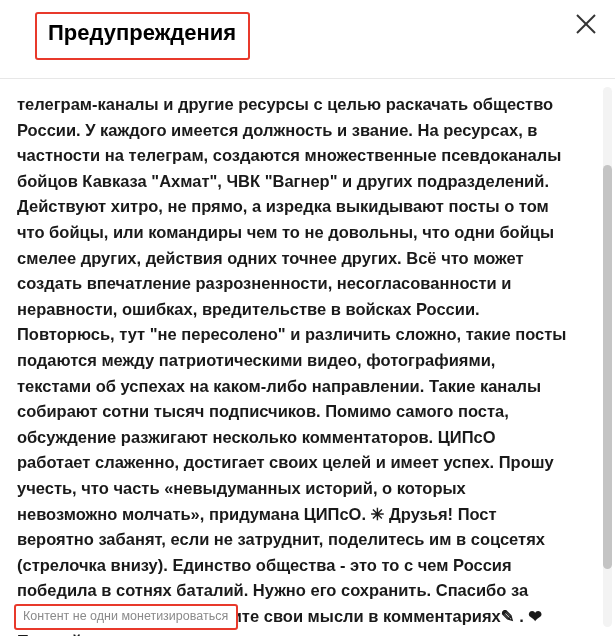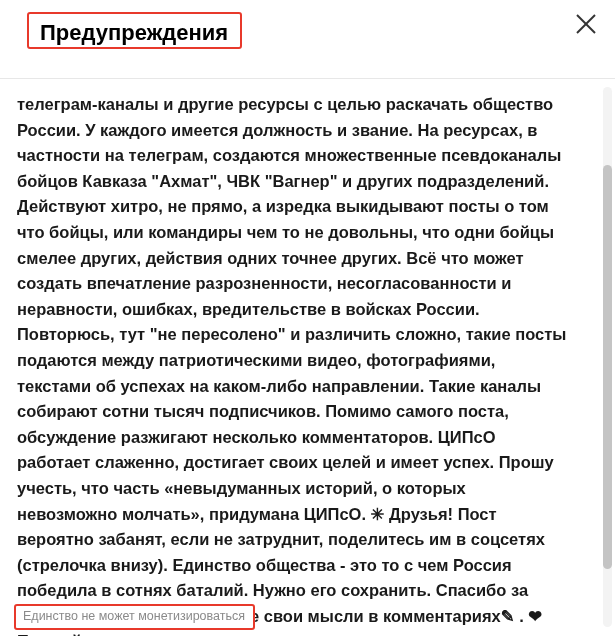--- a/index.html
+++ b/index.html
@@ -22,25 +22,25 @@
     box-sizing: border-box;
     background: #ffffff;
   }
   .header {
     position: relative;
     height: 68px;
     box-sizing: border-box;
   }
   .title-box {
     position: absolute;
-    left: 27px;
+    left: 35px;
     top: 12px;
     border: 2px solid #e8392b;
     border-radius: 3px;
-    padding: 6px 12px 1px 11px;
+    padding: 6px 12px 12px 11px;
     background: #ffffff;
   }
   .title-text {
     font-size: 22px;
     font-weight: bold;
     color: #000000;
     line-height: 26px;
     white-space: nowrap;
   }
   .close-btn {
@@ -138,17 +138,17 @@
     </div>
   </div>
 
   <div class="divider"></div>
 
   <div class="content-area">
     <div class="body-text">телеграм-каналы и другие ресурсы с целью раскачать общество России. У каждого имеется должность и звание. На ресурсах, в частности на телеграм, создаются множественные псевдоканалы бойцов Кавказа "Ахмат", ЧВК "Вагнер" и других подразделений. Действуют хитро, не прямо, а изредка выкидывают посты о том что бойцы, или командиры чем то не довольны, что одни бойцы смелее других, действия одних точнее других. Всё что может создать впечатление разрозненности, несогласованности и неравности, ошибках, вредительстве в войсках России. Повторюсь, тут "не пересолено" и различить сложно, такие посты подаются между патриотическими видео, фотографиями, текстами об успехах на каком-либо направлении. Такие каналы собирают сотни тысяч подписчиков. Помимо самого поста, обсуждение разжигают несколько комментаторов. ЦИПсО работает слаженно, достигает своих целей и имеет успех. Прошу учесть, что часть «невыдуманных историй, о которых невозможно молчать», придумана ЦИПсО. ✳ Друзья! Пост вероятно забанят, если не затруднит, поделитесь им в соцсетях (стрелочка внизу). Единство общества - это то с чем Россия победила в сотнях баталий. Нужно его сохранить. Спасибо за посещение канала. ✎ Пишите свои мысли в комментариях✎ . ❤ Плюсуйтесь ❤</div>
     <div class="scrollbar-track"></div>
     <div class="scrollbar-thumb"></div>
     <div class="monetize-box">
-      <div class="monetize-text">Единство не может монетизироваться</div>
+      <div class="monetize-text">Контент не одни монетизироваться</div>
     </div>
   </div>
 
 </div>
 
 </body></html>

